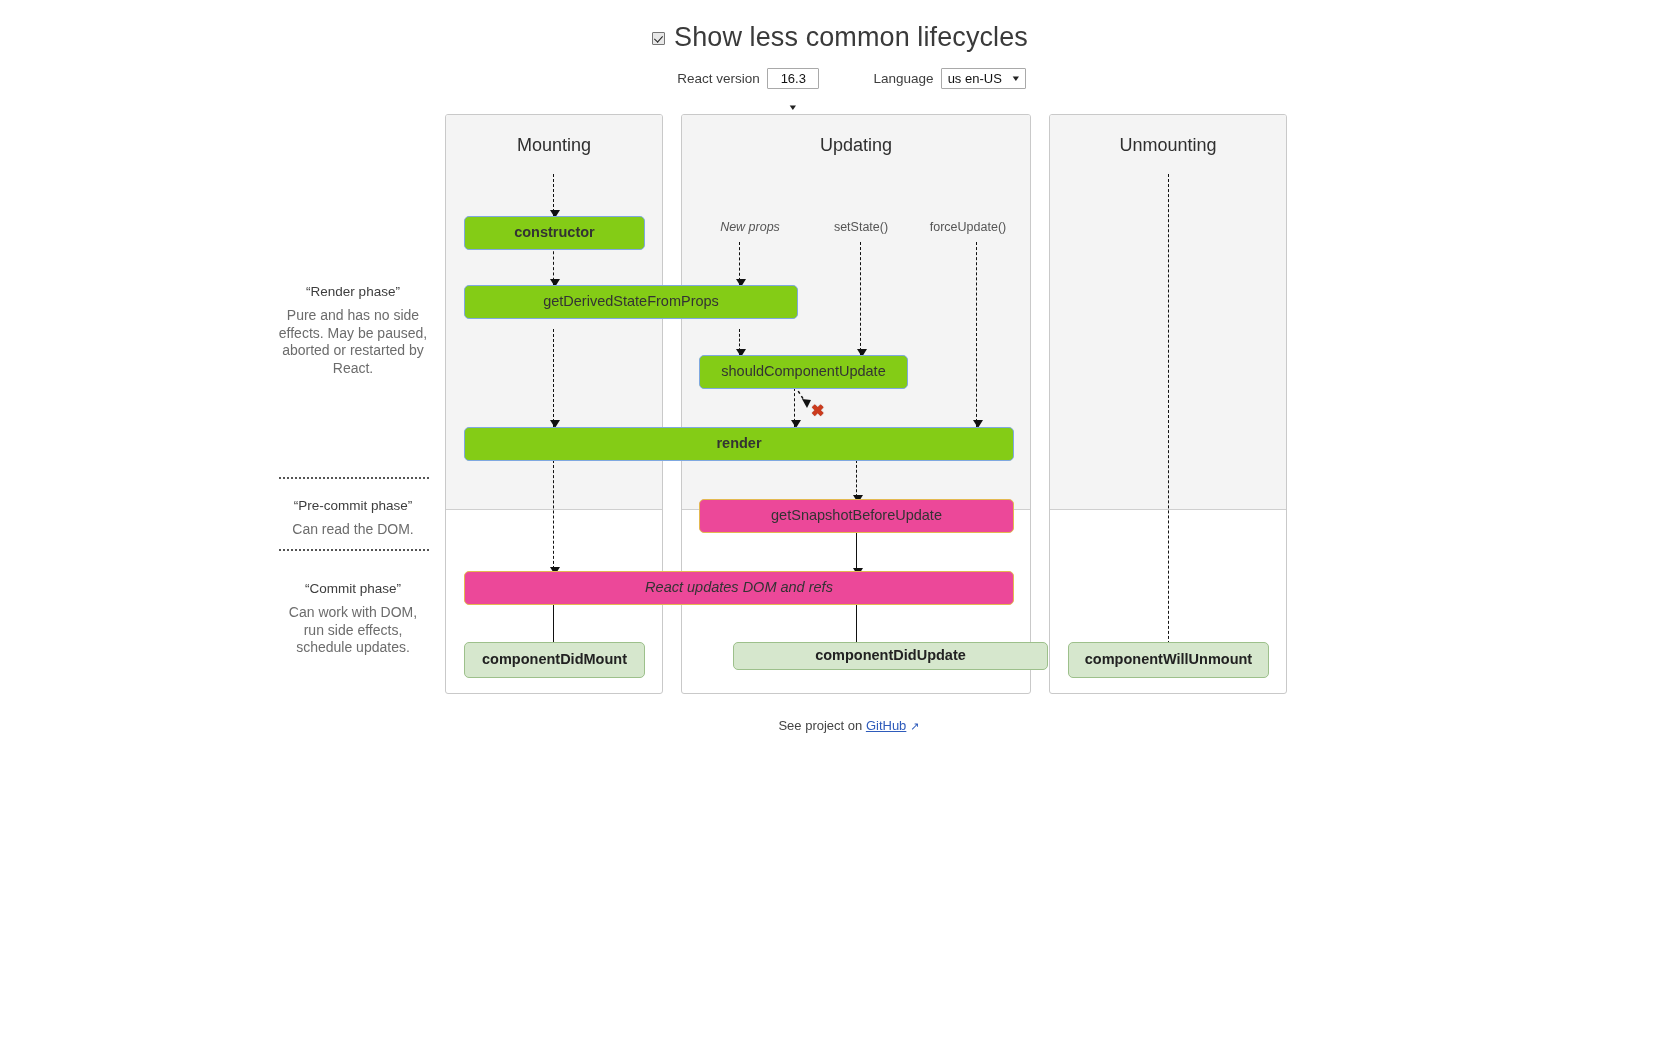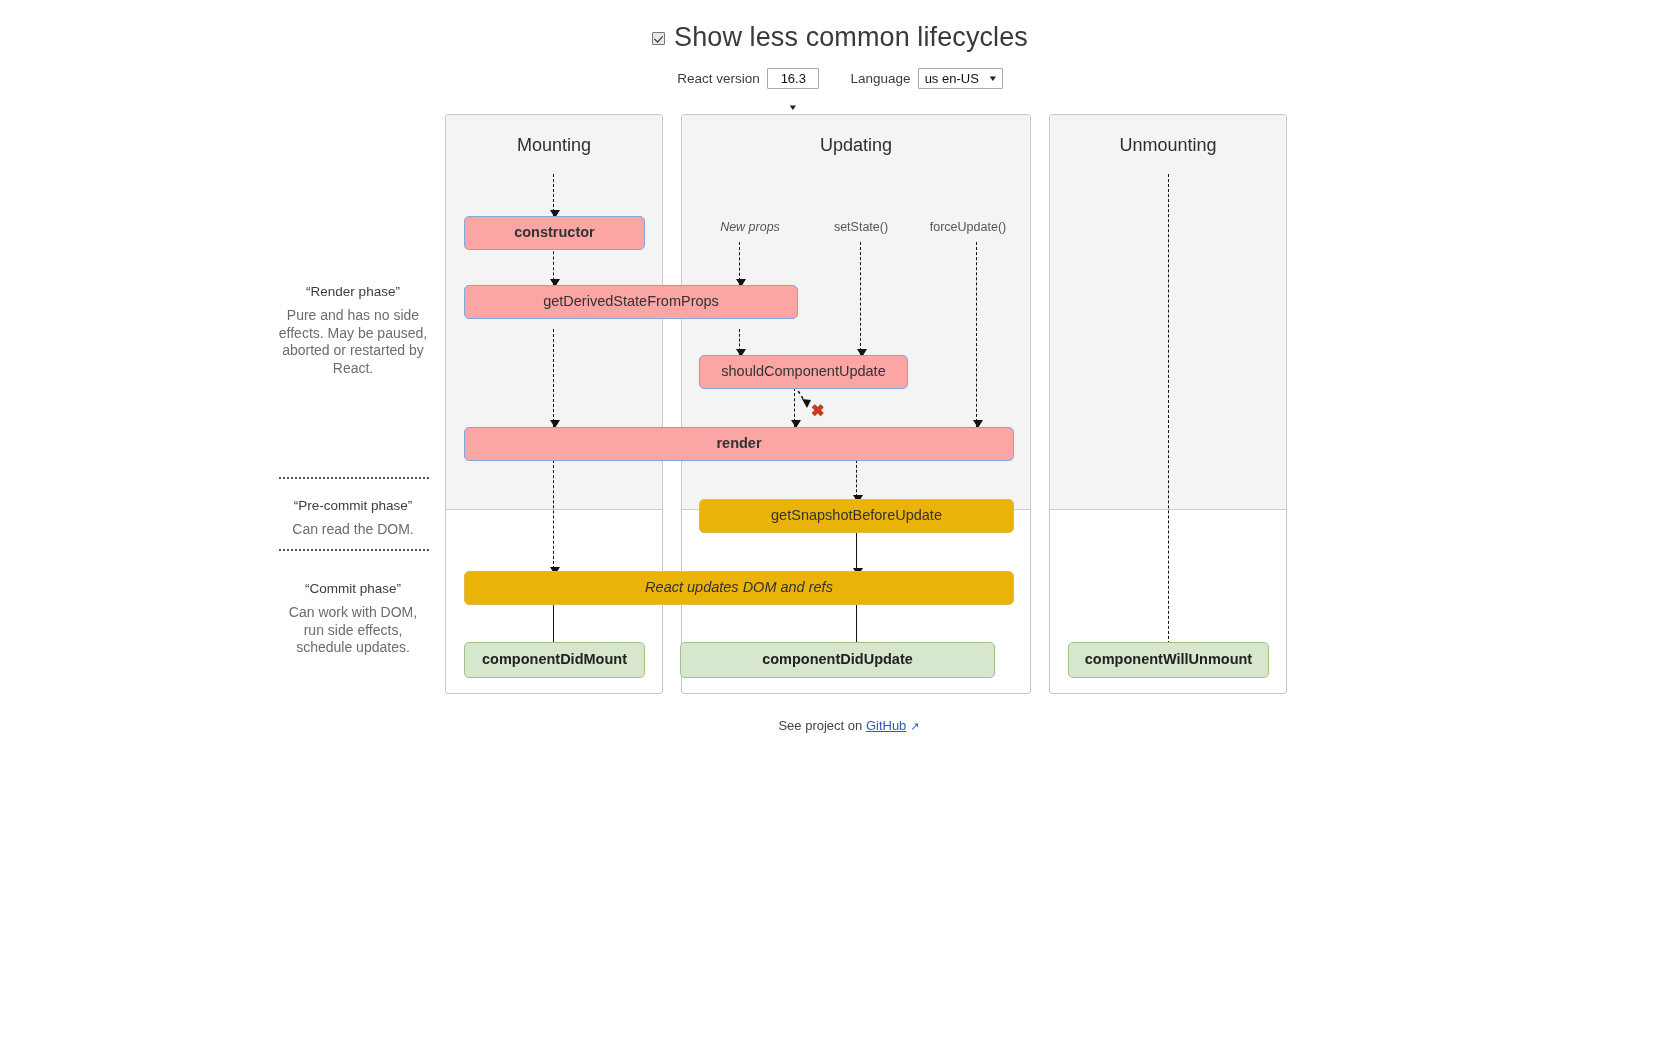--- a/index.html
+++ b/index.html
@@ -27,21 +27,21 @@
     content: ""; position: absolute; left: 3px; top: 1px;
     width: 4px; height: 7px; border: solid #222; border-width: 0 1.6px 1.6px 0;
     transform: rotate(42deg);
   }
 
   .controls {
     position: absolute; top: 68px; left: 0; width: 1680px;
     text-align: center; font-size: 13.5px; color: #444;
   }
   .control { display: inline-flex; align-items: center; gap: 7px; margin: 0 14px; }
-  .ctl-label { color: #3d3d3d; font-size: 13.5px; }
+  .ctl-label { color: #3d3d3d; font-size: 13.5px; margin-left: 23px; }
   .select {
     display: inline-flex; align-items: center; justify-content: space-between;
     gap: 10px; box-sizing: border-box;
     height: 21px; padding: 0 5px 0 6px;
     border: 1px solid #a9a9a9; background: #fff; border-radius: 1px;
     font-size: 13px; color: #111; line-height: 19px;
   }
   .select .caret { font-size: 8px; color: #222; transform: scaleX(1.35); }
 
   
@@ -72,22 +72,22 @@
     position: absolute; left: 279px; width: 150px; height: 0;
     border-top: 2px dotted #555;
   }
 
   
   .box {
     position: absolute; box-sizing: border-box;
     border-radius: 5px; display: flex; align-items: center; justify-content: center;
     text-align: center; font-size: 14.5px; line-height: 1.2;
   }
-  .box.blue   { background: #fca5a5; border: 1px solid #7fa8e0; color: #333; }
-  .box.yellow { background: #eab308; border: 1px solid #e3b950; color: #333; }
+  .box.blue   { background: #84cc16; border: 1px solid #7fa8e0; color: #333; }
+  .box.yellow { background: #ec4899; border: 1px solid #e3b950; color: #333; }
   .box.green  { background: #d6e7cd; border: 1px solid #9dc08b; color: #222; }
   .box.bold   { font-weight: bold; }
   .box.italic { font-style: italic; }
 
   
   .arrow { position: absolute; width: 0; }
   .arrow .line { position: absolute; left: -1px; top: 0; width: 0; height: 100%; }
   .arrow.dashed .line { border-left: 1.6px dashed #111; }
   .arrow.solid  .line { border-left: 1.6px solid #111; }
   .arrow .head {
@@ -266,21 +266,21 @@
     <div class="box blue" style="left:699px; top:241px; width:209px; height:34px;">shouldComponentUpdate</div>
 
     <div class="box blue bold" style="left:464px; top:313px; width:550px; height:34px;">render</div>
 
     <div class="box yellow" style="left:699px; top:385px; width:315px; height:34px;">getSnapshotBeforeUpdate</div>
 
     <div class="box yellow italic" style="left:464px; top:457px; width:550px; height:34px;">React updates DOM and refs</div>
 
     <div class="box green bold" style="left:464px; top:528px; width:181px; height:36px;">componentDidMount</div>
 
-    <div class="box green bold" style="left:680px; top:528px; width:315px; height:36px;">componentDidUpdate</div>
+    <div class="box green bold" style="left:733px; top:528px; width:315px; height:28px;">componentDidUpdate</div>
 
     <div class="box green bold" style="left:1068px; top:528px; width:201px; height:36px;">componentWillUnmount</div>
 
   </div>
 
   <div class="footer">
     <span>See project on </span><a href="#">GitHub</a><span class="ext">↗</span>
   </div>
 
 </div>

